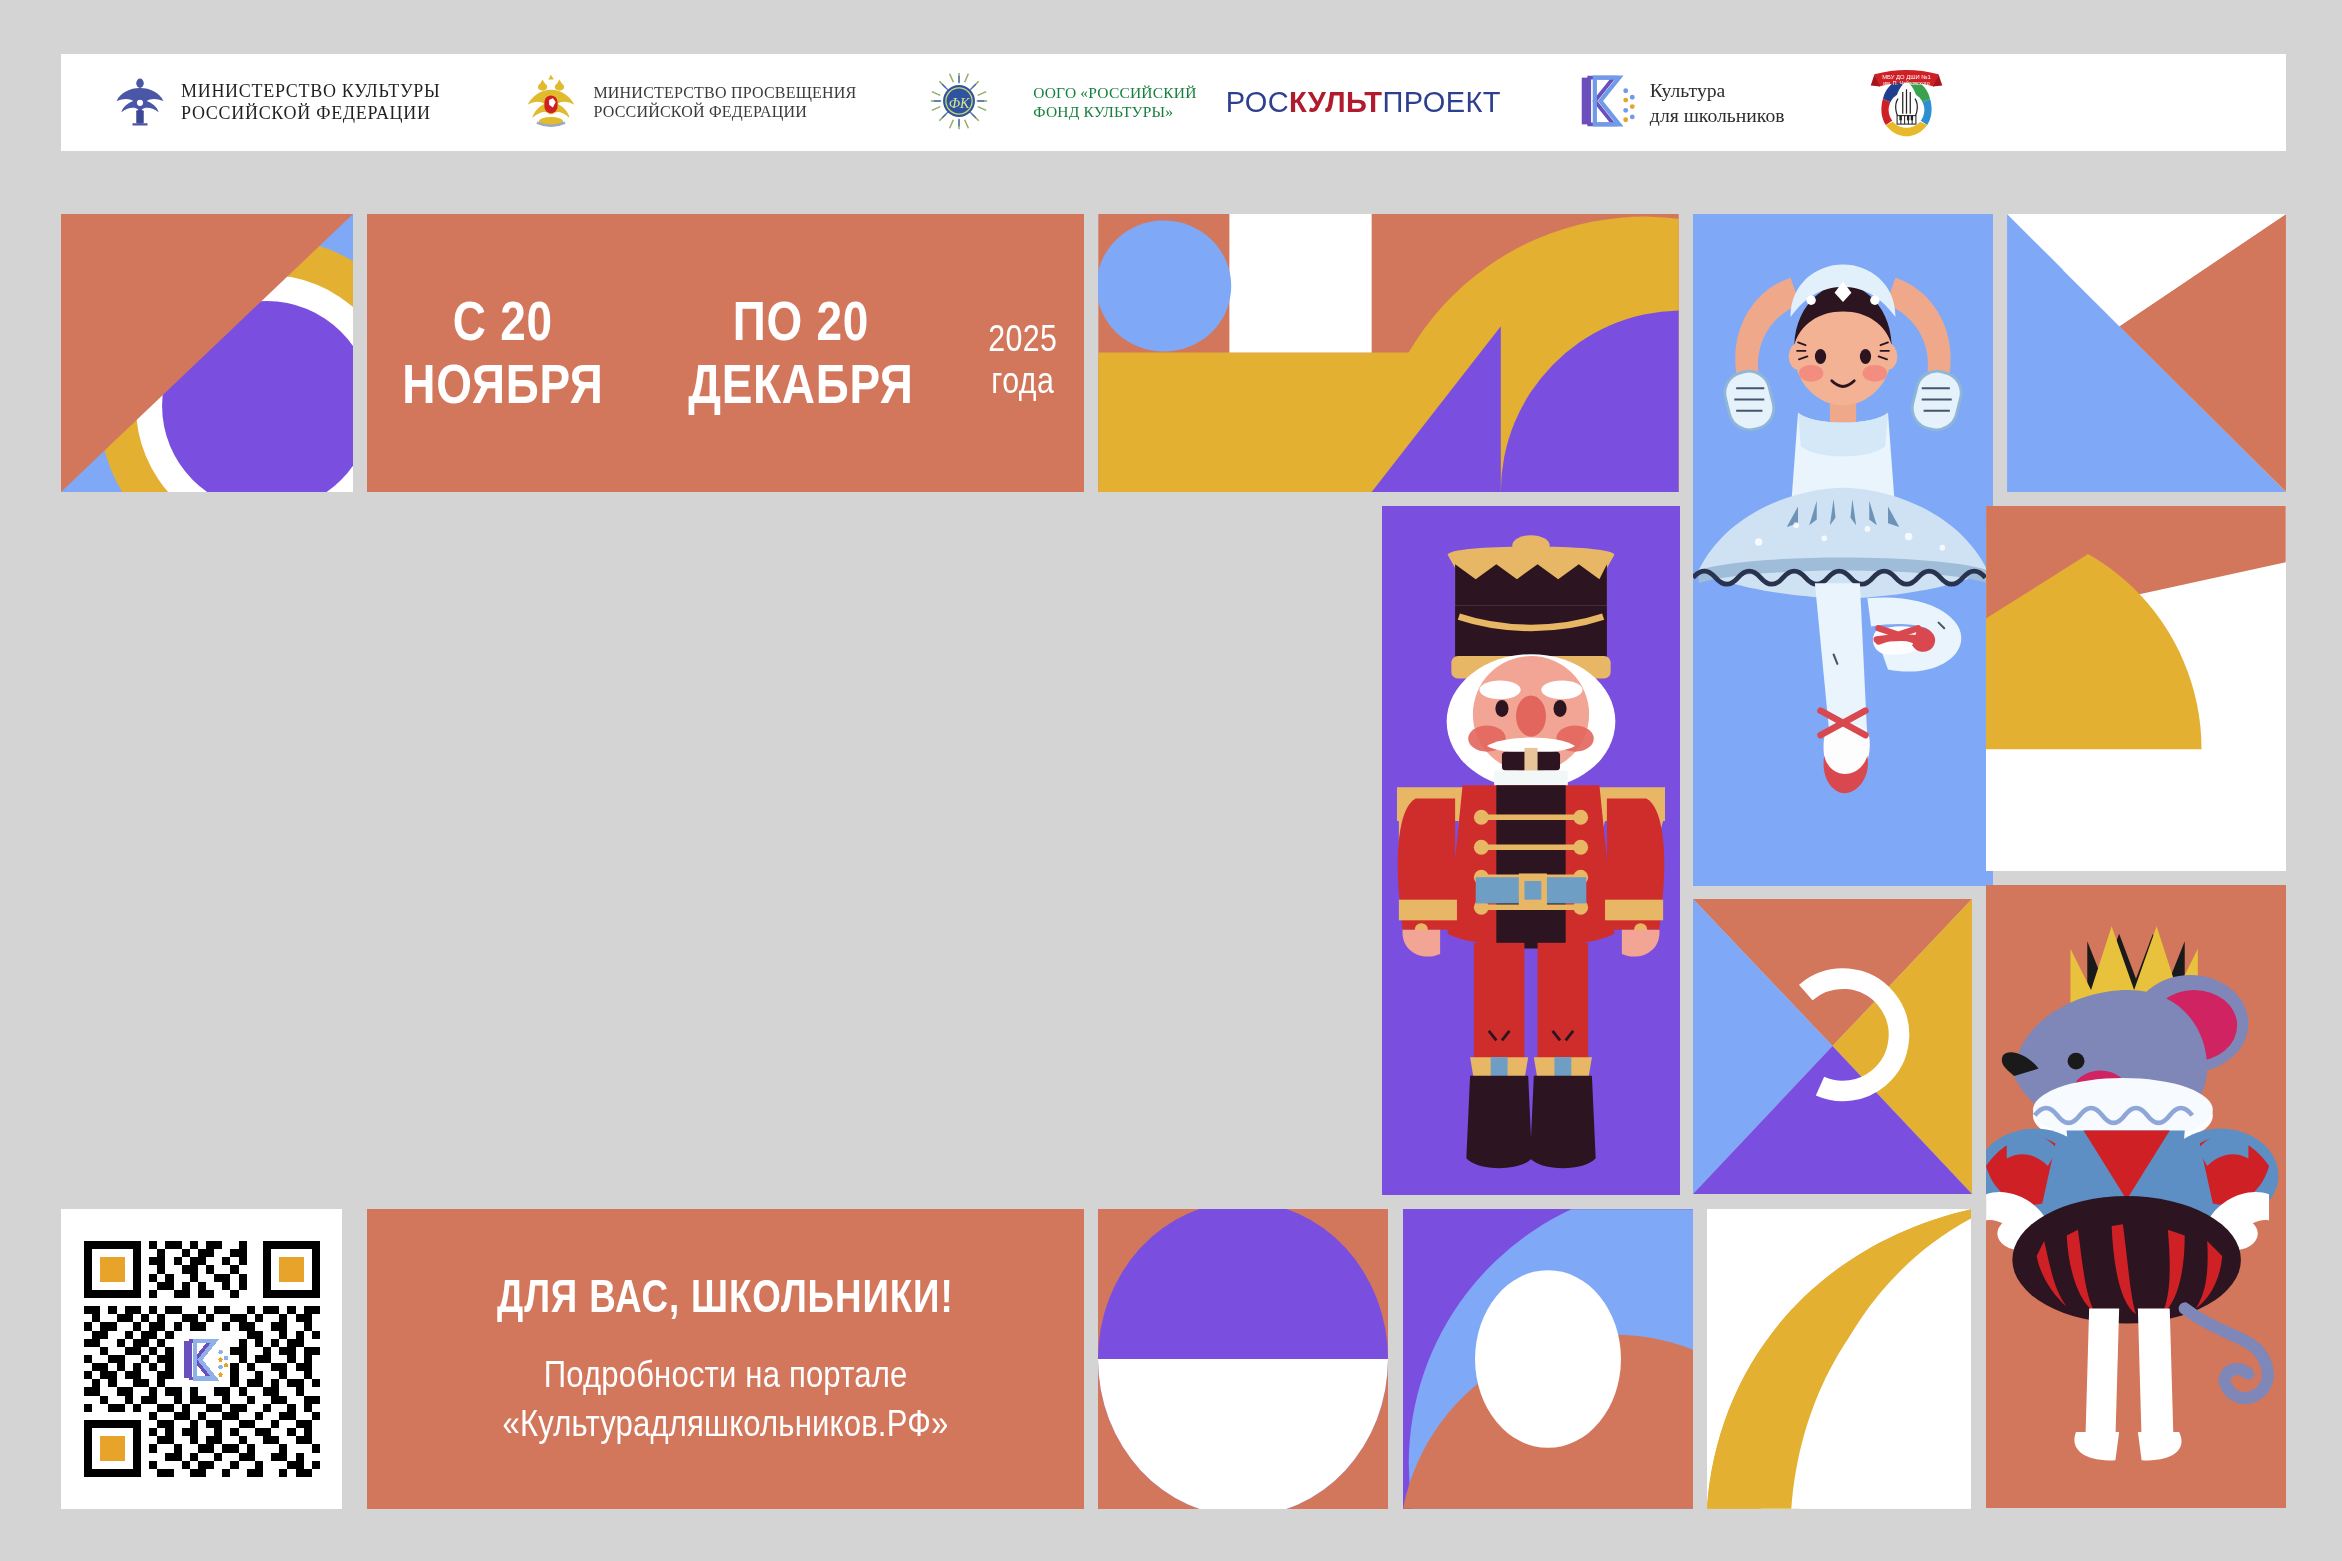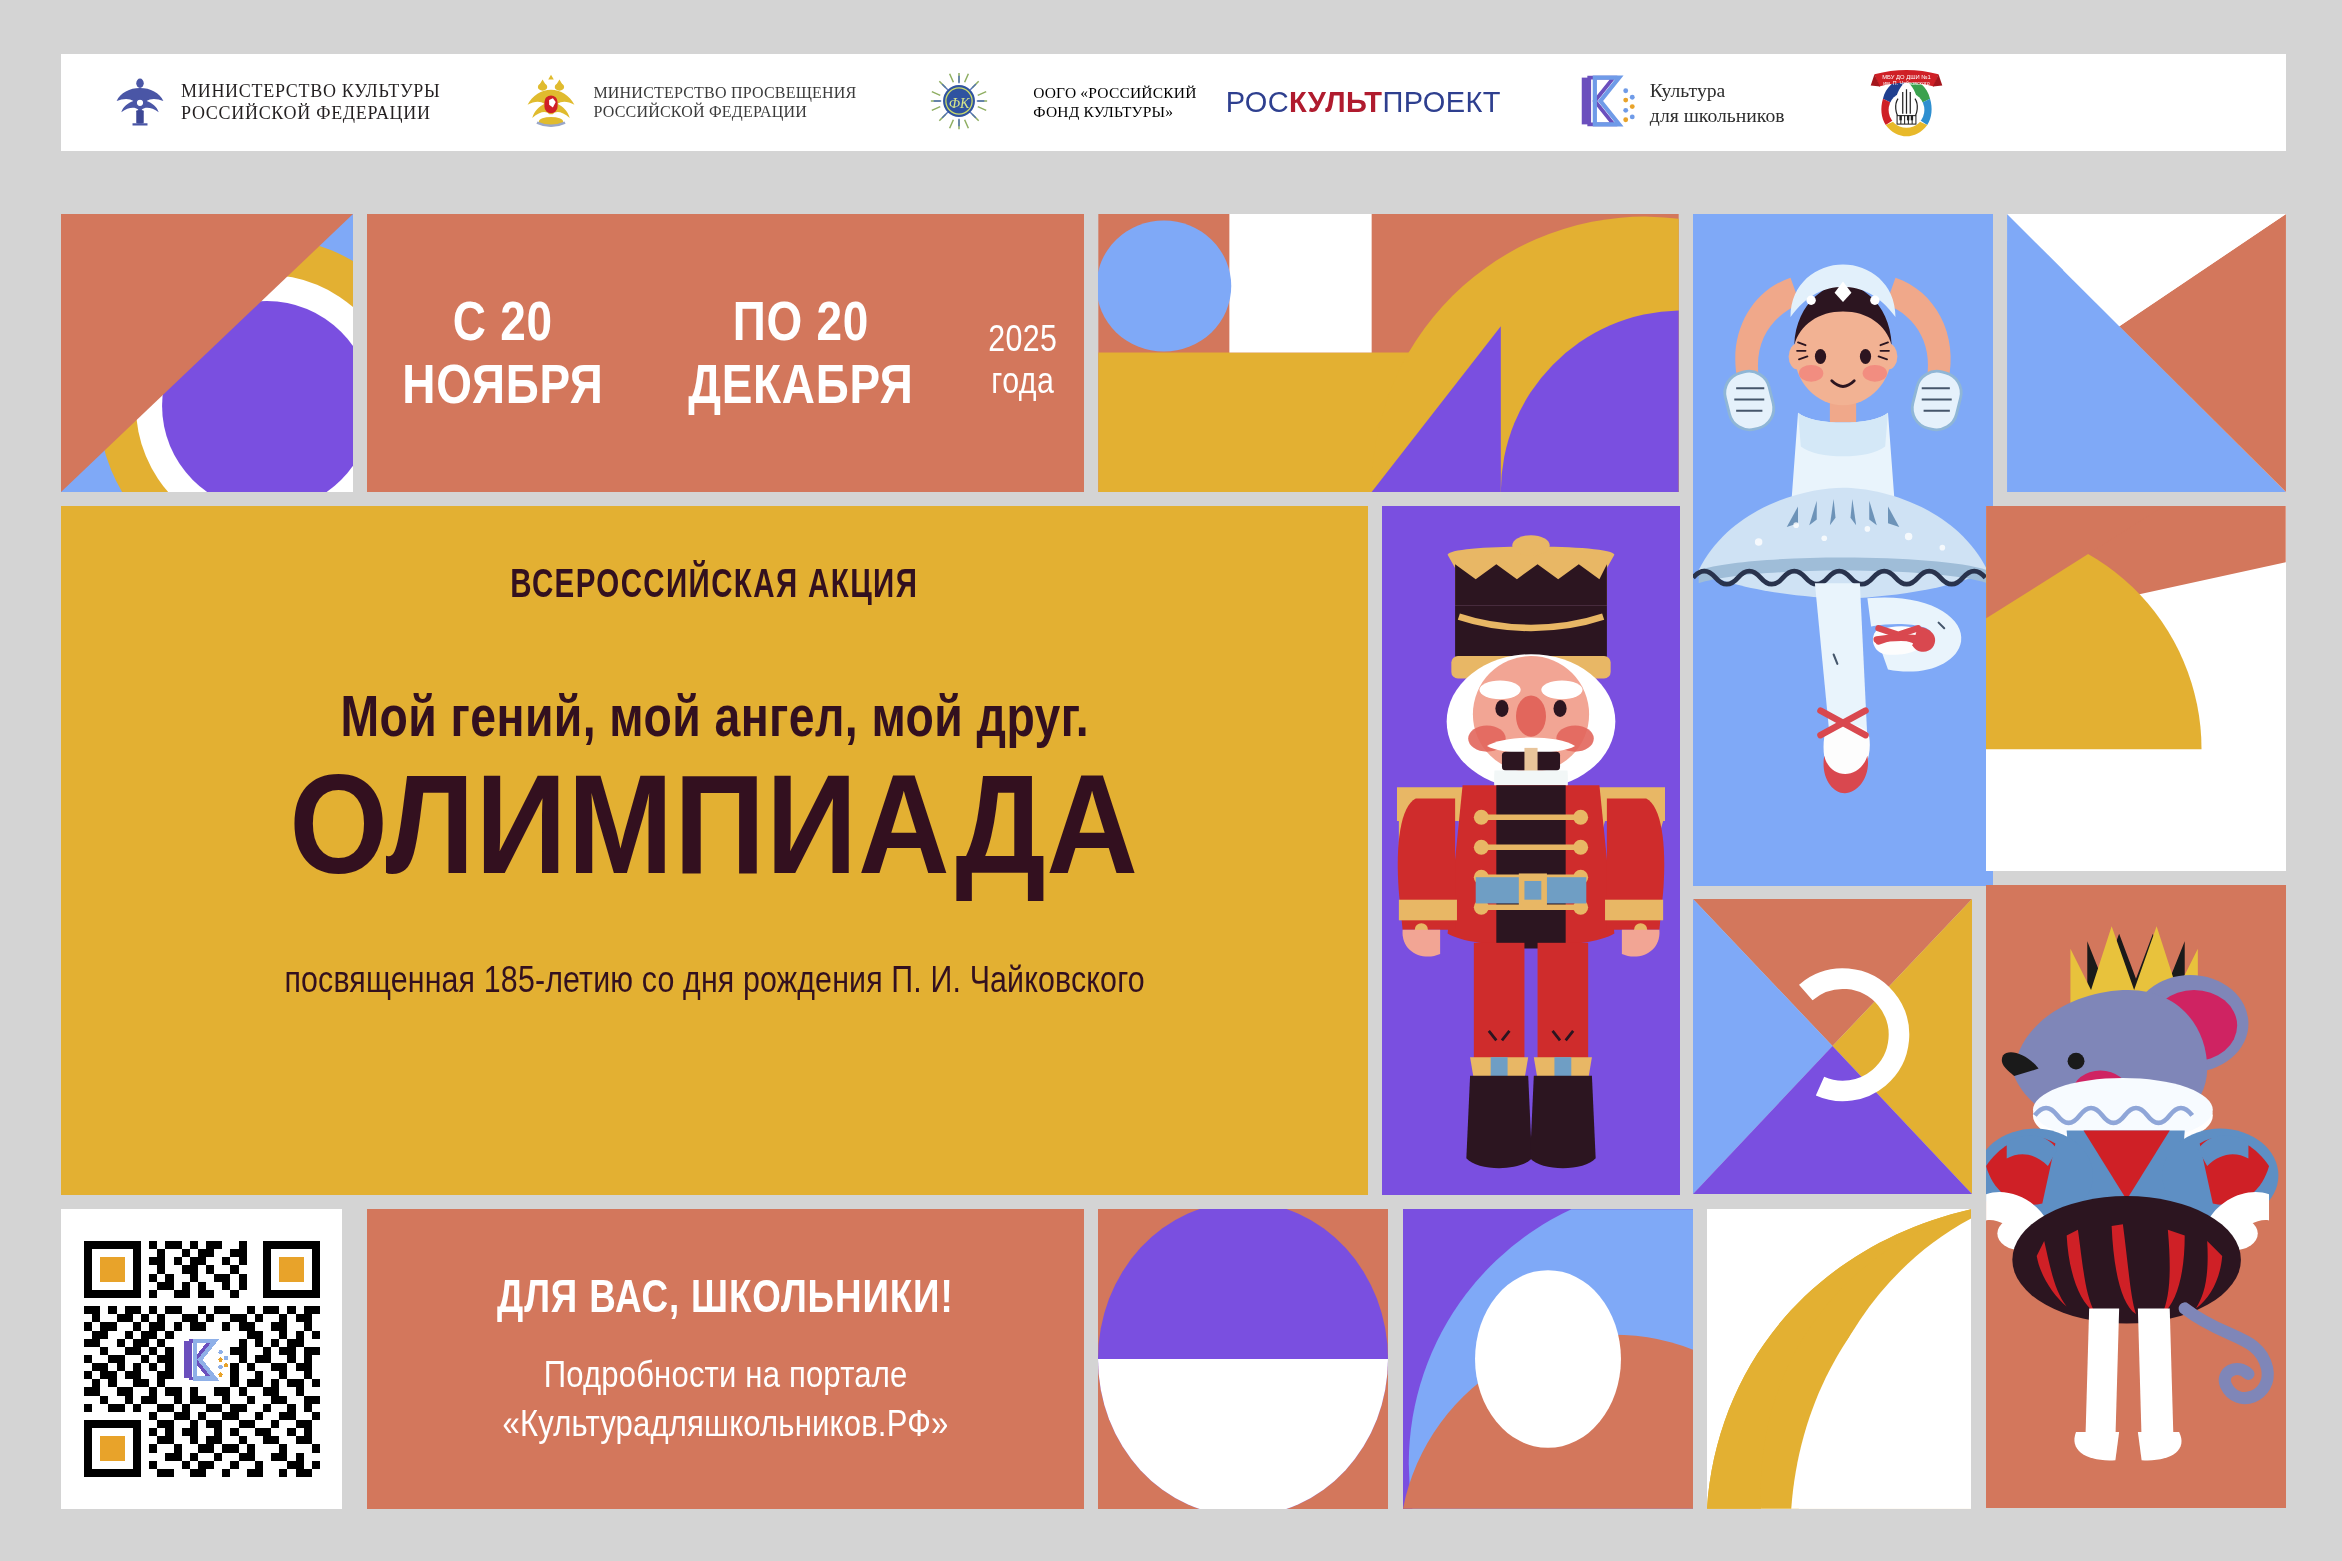--- a/index.html
+++ b/index.html
@@ -19,21 +19,21 @@
   }
   .logo{display:flex;align-items:center;gap:12px;}
   .logo .emb{flex:0 0 auto;}
   .logo .txt{line-height:1.18;color:#2b2b2b;white-space:nowrap;font-family:Liberation Serif, serif;}
 
   .l1{margin-left:50px;}
   .l1 .txt{font-family:"Liberation Serif",serif;font-size:18px;letter-spacing:0.7px;color:#231f20;}
   .l2{margin-left:81px;}
   .l2 .txt{font-size:16px;letter-spacing:0.2px;color:#3a3a3a;}
   .l3{margin-left:73px;gap:44px;}
-  .l3 .txt{font-size:15.5px;letter-spacing:0.2px;color:#000000;}
+  .l3 .txt{font-size:15.5px;letter-spacing:0.2px;color:#15803d;}
   .l4{margin-left:29px;}
   .l5{margin-left:75px;align-items:center;}
   .l5 .txt{font-size:19.7px;line-height:1.25;color:#2d2d2d;}
   .l6{margin-left:81px;}
 
   .rkp{font-size:29px;letter-spacing:0.4px;font-weight:400;white-space:nowrap;}
   .rkp .b{color:#2e3f8f;}
   .rkp .r{color:#b01b2e;font-weight:bold;}
 
   
@@ -333,27 +333,20 @@
   </div>
 
   <div class="tile" style="left:2007px;top:214px;width:279px;height:278px;background:#ffffff;">
     <svg width="279" height="278" viewBox="0 0 298 297">
       <path d="M0 0 L298 297 L0 297 Z" fill="#7fa9f7"></path>
       <path d="M298 0 L298 297 L120 120 Z" fill="#d3775c"></path>
       <path d="M298 0 L120 120 L60 60 L180 0 Z" fill="#ffffff"></path>
     </svg>
   </div>
 
-  <div class="tile maintext" style="left:61px;top:506px;width:1307px;height:689px;background:#e3b032;
-        display:flex;flex-direction:column;align-items:center;justify-content:flex-start;padding-top:54px;box-sizing:border-box;">
-    <div class="kicker">ВСЕРОССИЙСКАЯ АКЦИЯ</div>
-    <div class="subtitle" style="margin-top:75px;">Мой гений, мой ангел, мой друг.</div>
-    <div class="bigtitle" style="margin-top:9.4px;">ОЛИМПИАДА</div>
-    <div class="dedication" style="margin-top:67px;">посвященная 185-летию со дня рождения П. И. Чайковского</div>
-  </div>
 
   <div class="tile" style="left:1382px;top:506px;width:298px;height:689px;background:#7a4fe0;">
     <svg width="298" height="689" viewBox="0 0 318 735">
 
       <rect x="78" y="62" width="162" height="44" fill="#e8b765"></rect>
       <path d="M70 52 C70 40 248 40 248 52 L240 66 L78 66 Z" fill="#e8b765"></path>
       <ellipse cx="159" cy="42" rx="20" ry="11" fill="#e8b765"></ellipse>
       <path d="M78 62 L100 78 L122 62 L144 78 L166 62 L188 78 L210 62 L232 78 L240 62 L240 106 L78 106 Z" fill="#2c1520"></path>
       <rect x="78" y="106" width="162" height="62" fill="#2c1520"></rect>
       <path d="M82 118 C130 134 188 134 236 118" stroke="#e8b765" stroke-width="7" fill="none"></path>

